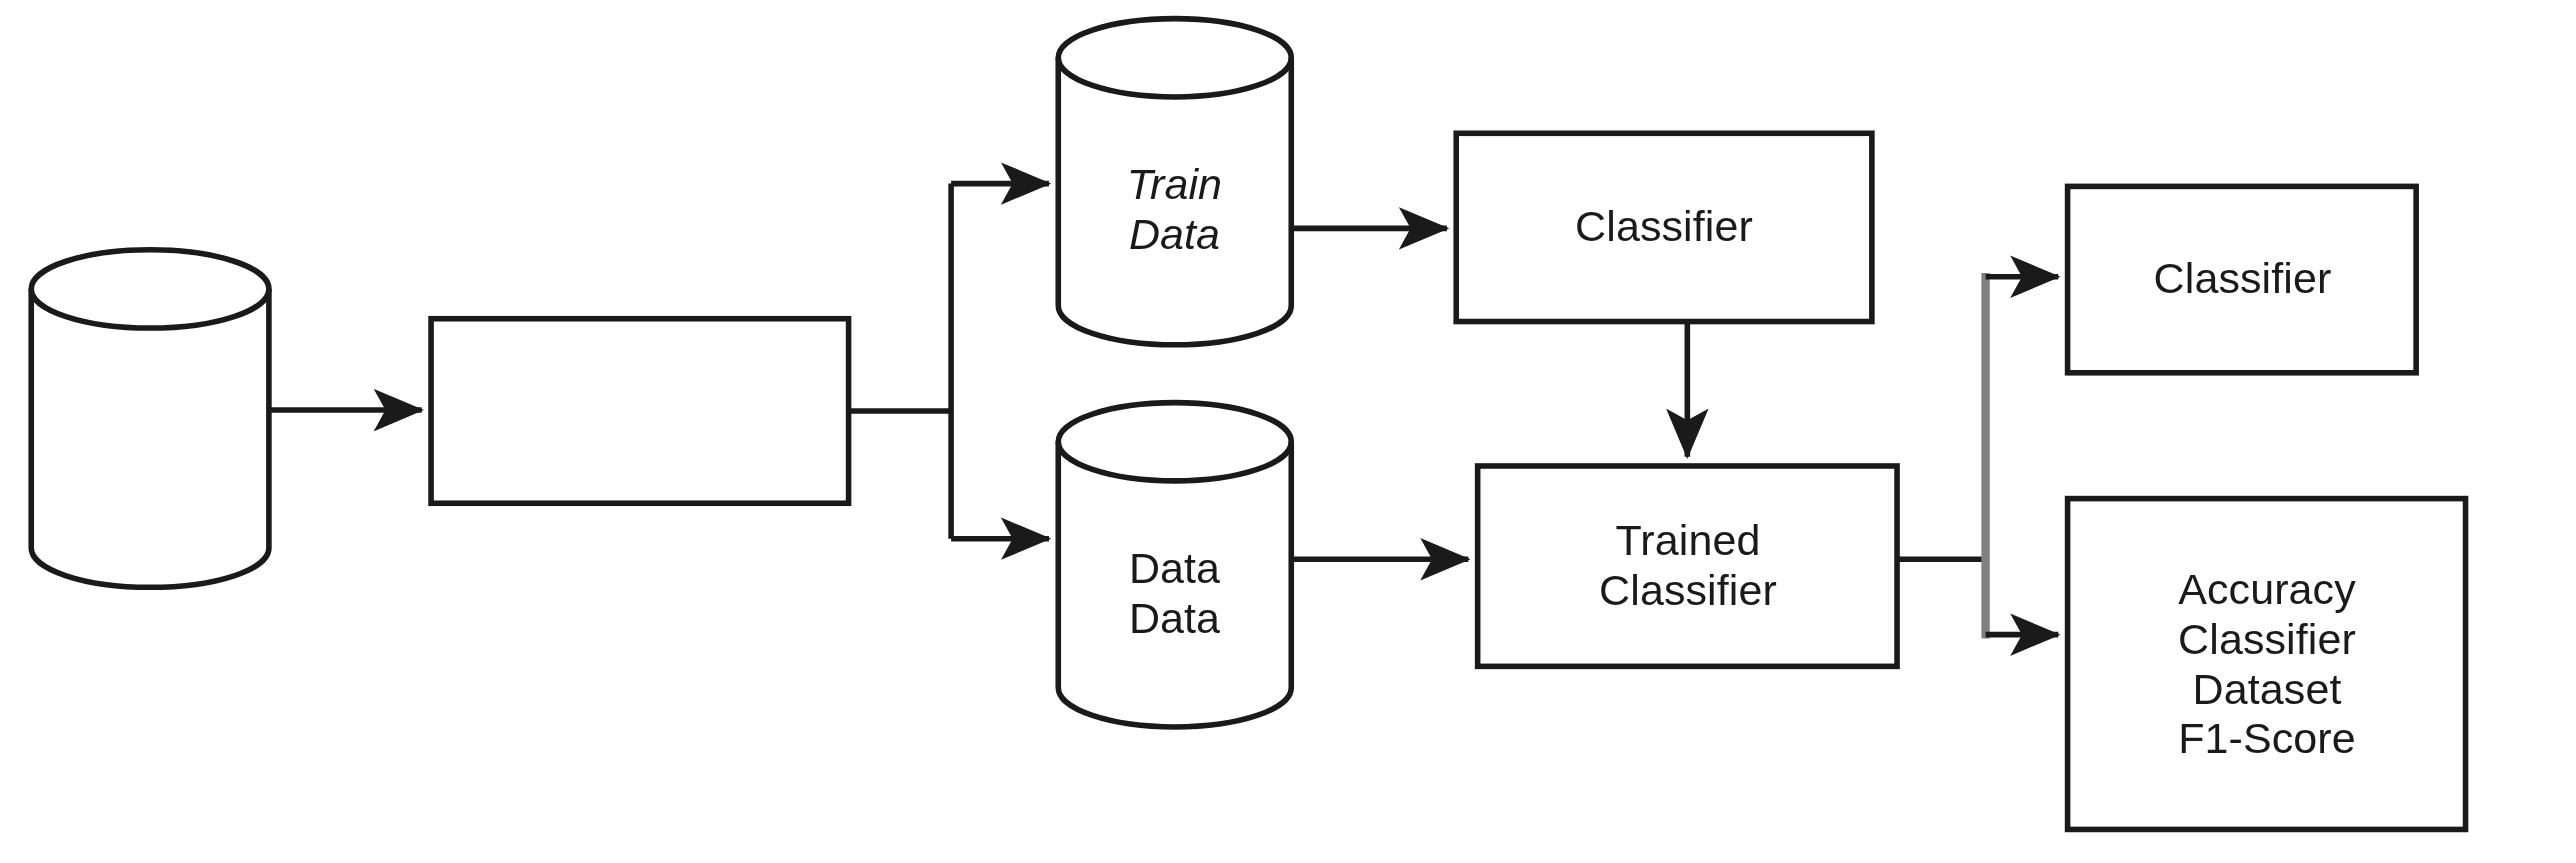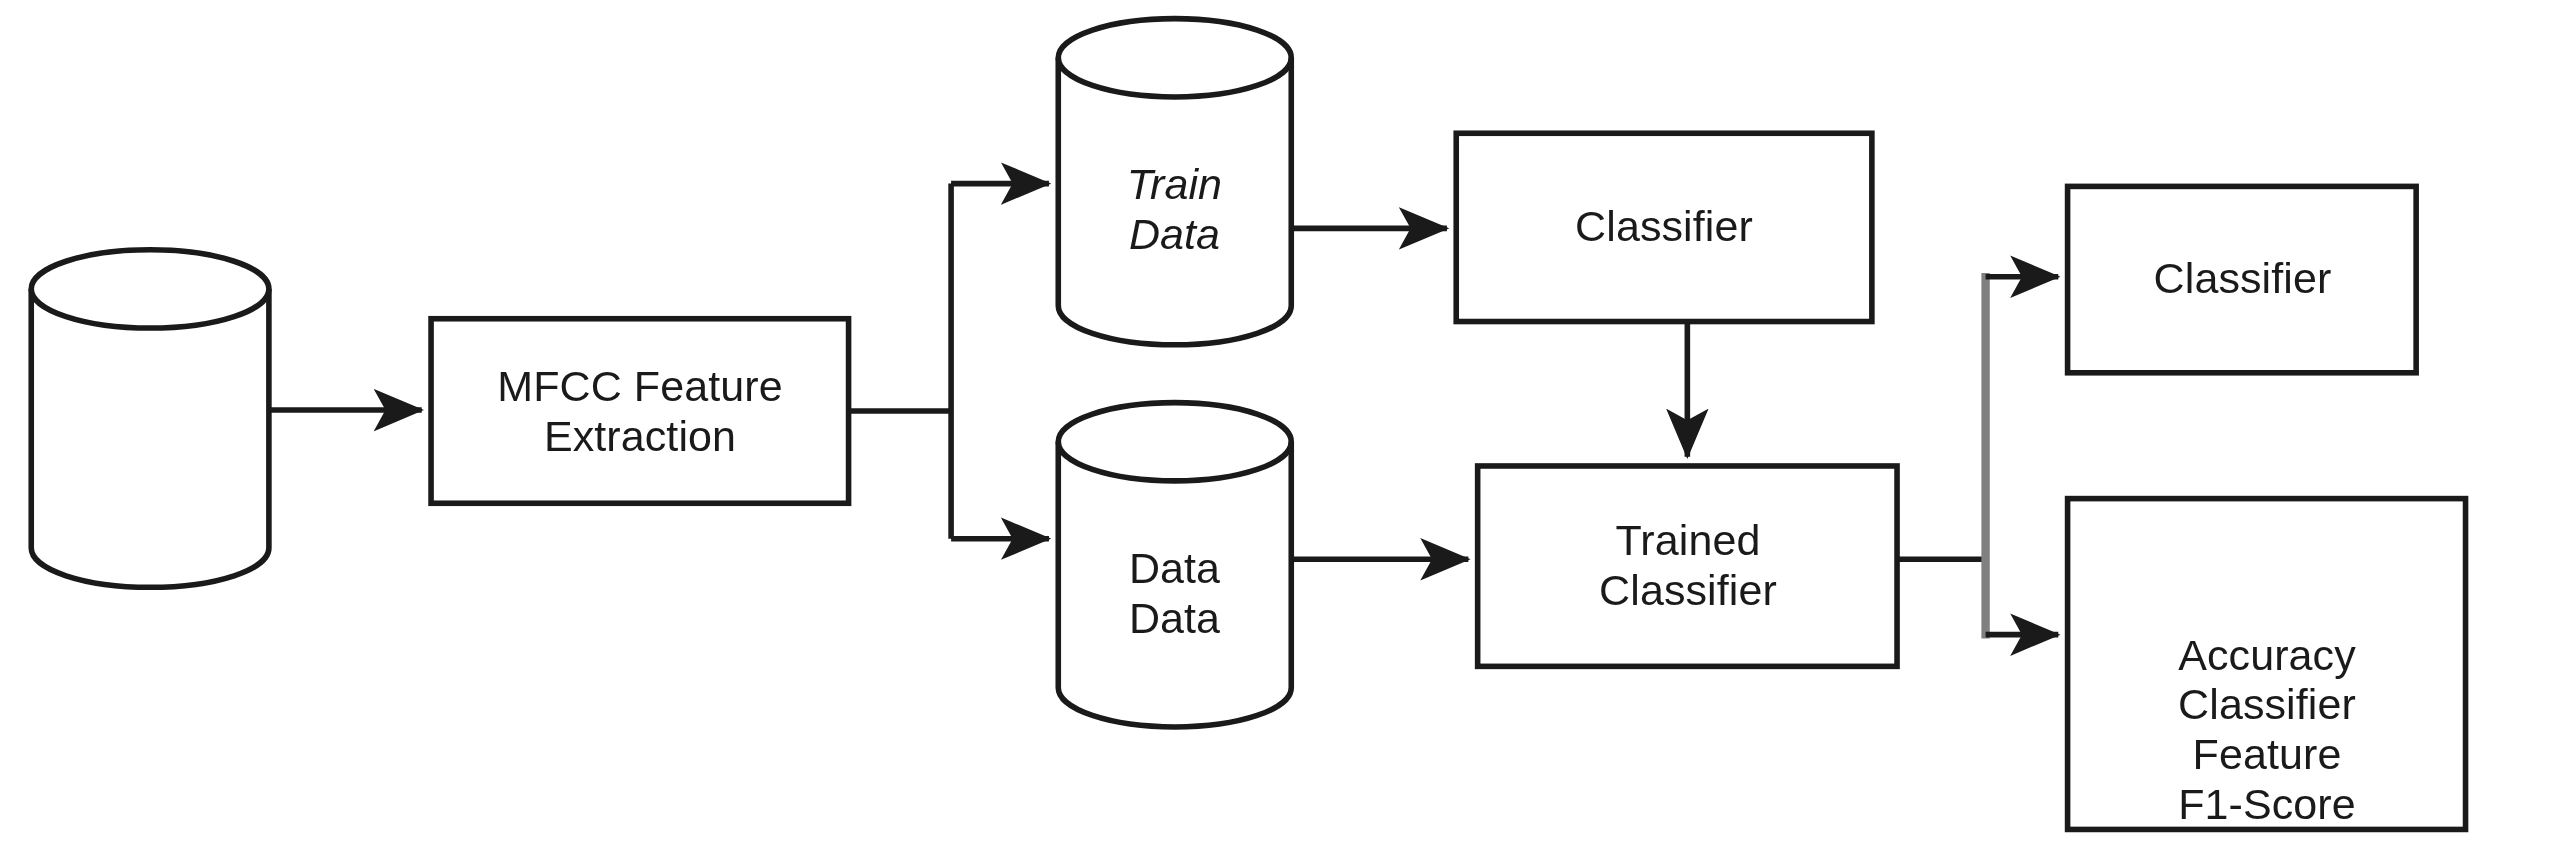--- a/index.html
+++ b/index.html
@@ -100,24 +100,20 @@
 
     <line x1="2130" y1="293" x2="2130" y2="685" stroke="#808080" stroke-width="9" fill="none"></line>
 
     <g fill="none" stroke="#1a1a1a" stroke-width="6">
       <line x1="2130" y1="297" x2="2208" y2="297" marker-end="url(#arrowhead)"></line>
       <line x1="2130" y1="681" x2="2208" y2="681" marker-end="url(#arrowhead)"></line>
     </g>
   </svg>
 
 
-  <div class="node-label" style="left:431px; top:319px; width:418px; height:185px;">
-    <span class="label-line">MFCC Feature</span>
-    <span class="label-line">Extraction</span>
-  </div>
 
   <div class="node-label" style="left:1058px; top:140px; width:233px; height:140px;font-style:italic;">
     <span class="label-line">Train</span>
     <span class="label-line">Data</span>
   </div>
 
   <div class="node-label" style="left:1058px; top:524px; width:233px; height:140px;">
     <span class="label-line">Data</span>
     <span class="label-line">Data</span>
   </div>
@@ -128,21 +124,21 @@
 
   <div class="node-label" style="left:1478px; top:466px; width:420px; height:200px;">
     <span class="label-line">Trained</span>
     <span class="label-line">Classifier</span>
   </div>
 
   <div class="node-label" style="left:2068px; top:186px; width:349px; height:186px;">
     <span class="label-line">Classifier</span>
   </div>
 
-  <div class="node-label" style="left:2068px; top:499px; width:398px; height:331px;justify-content:flex-end;">
+  <div class="node-label" style="left:2068px; top:499px; width:398px; height:331px;">
     <span class="label-line">Accuracy</span>
     <span class="label-line">Classifier</span>
-    <span class="label-line">Feature</span>
+    <span class="label-line">Dataset</span>
     <span class="label-line">F1-Score</span>
   </div>
 
 </div>
 
 
 </body></html>

